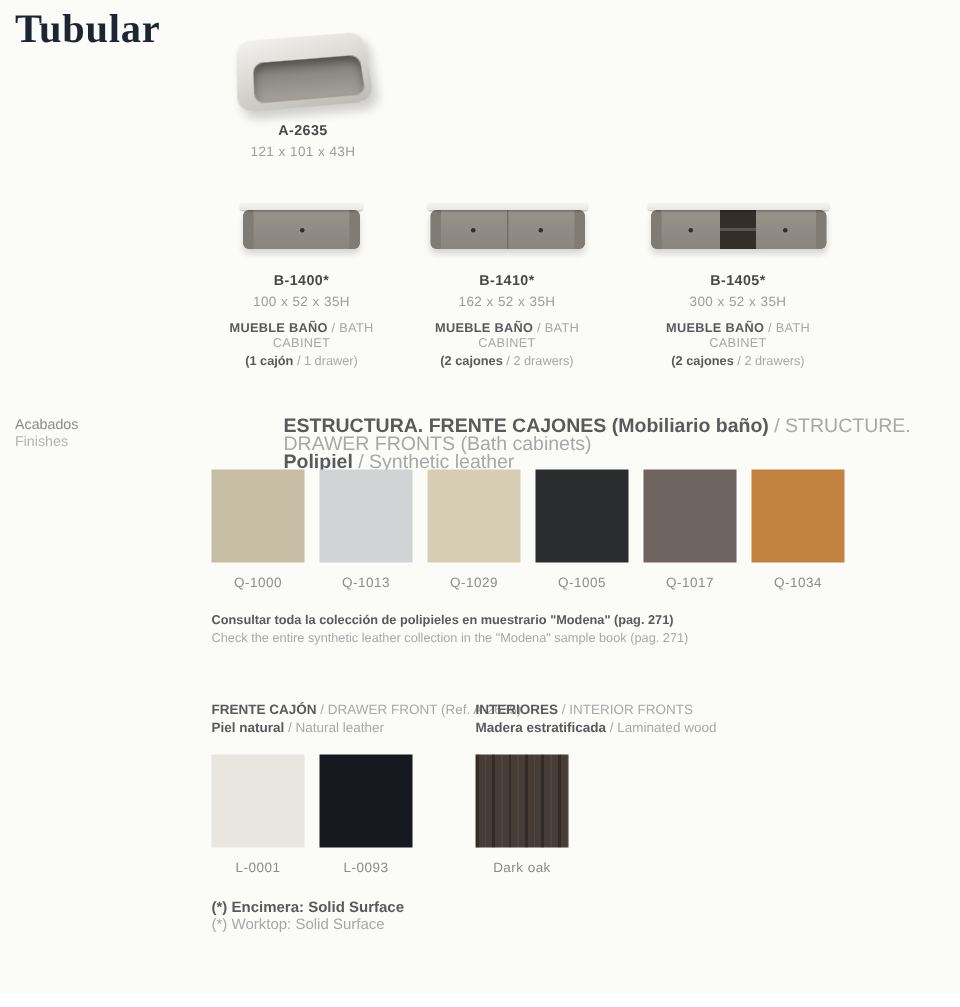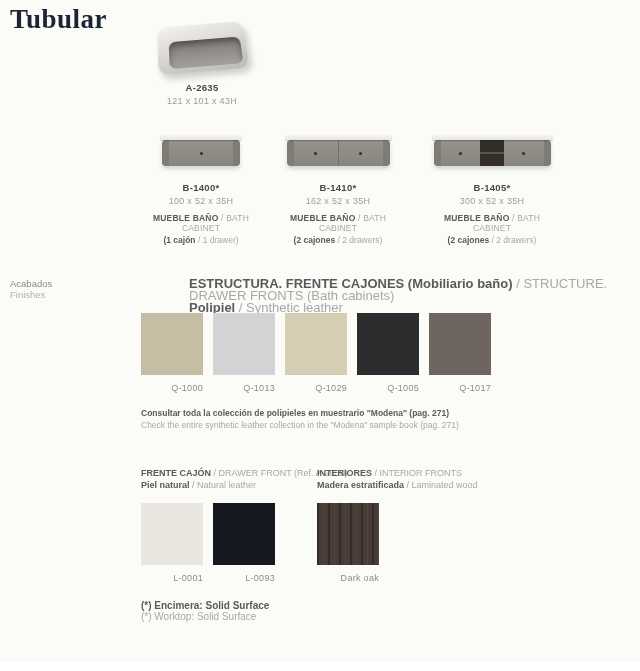--- a/index.html
+++ b/index.html
@@ -51,21 +51,21 @@
   .en { color:#a8a8aa; }
   .sep { color:#a8a8aa; white-space:pre; }
 
   
   .side-label { position:absolute; left:10px; top:278px; font-size:9.5px; }
   .side-label .l1 { color:#8a8a8c; }
   .side-label .l2 { color:#b2b2b4; margin-top:0; }
   .fin-head { position:absolute; left:141px; top:278px; font-size:13px; line-height:12px;margin-left:48px; }
   .swatch-row { position:absolute; display:flex; gap:10px; }
   .row-q { left:141px; top:313px; }
-  .swatch-fig { width:62px; text-align:right; }
+  .swatch-fig { width:62px; text-align:center; }
   .swatch { width:62px; height:62px; position:relative; }
   .swatch::after { content:""; position:absolute; inset:0;
     background-image:radial-gradient(rgba(255,255,255,0.22) 11%, transparent 12%);
     background-size:4px 4px; }
   .swatch.wood::after {
     background-image:repeating-linear-gradient(90deg, rgba(0,0,0,0.28) 0 2px, transparent 2px 6px,
       rgba(255,255,255,0.05) 6px 7px, transparent 7px 11px);
     background-size:auto; }
   .swatch-code { font-size:9px; color:#8c8c8e; margin-top:8px; letter-spacing:0.3px; }
   .note { position:absolute; left:141px; top:407px; font-size:8.5px; line-height:12px; }
@@ -186,20 +186,24 @@
       <div class="swatch-code">Q-1029</div>
     </figure>
     <figure class="swatch-fig">
       <div class="swatch" style="background-color: rgb(43, 44, 46);"></div>
       <div class="swatch-code">Q-1005</div>
     </figure>
     <figure class="swatch-fig">
       <div class="swatch" style="background-color: rgb(110, 101, 96);"></div>
       <div class="swatch-code">Q-1017</div>
     </figure>
+    <figure class="swatch-fig">
+      <div class="swatch" style="background-color: rgb(195, 130, 63);"></div>
+      <div class="swatch-code">Q-1034</div>
+    </figure>
   </div>
 
   <div class="note">
     <div class="n1">Consultar toda la colección de polipieles en muestrario "Modena" (pag. 271)</div>
     <div class="n2">Check the entire synthetic leather collection in the "Modena" sample book (pag. 271)</div>
   </div>
 
   <div class="df-head">
     <div><span class="es">FRENTE CAJÓN</span><span class="sep"> / </span><span class="en">DRAWER FRONT  (Ref. A-2635)</span></div>
     <div><span class="es">Piel natural</span><span class="sep"> / </span><span class="en">Natural leather</span></div>

